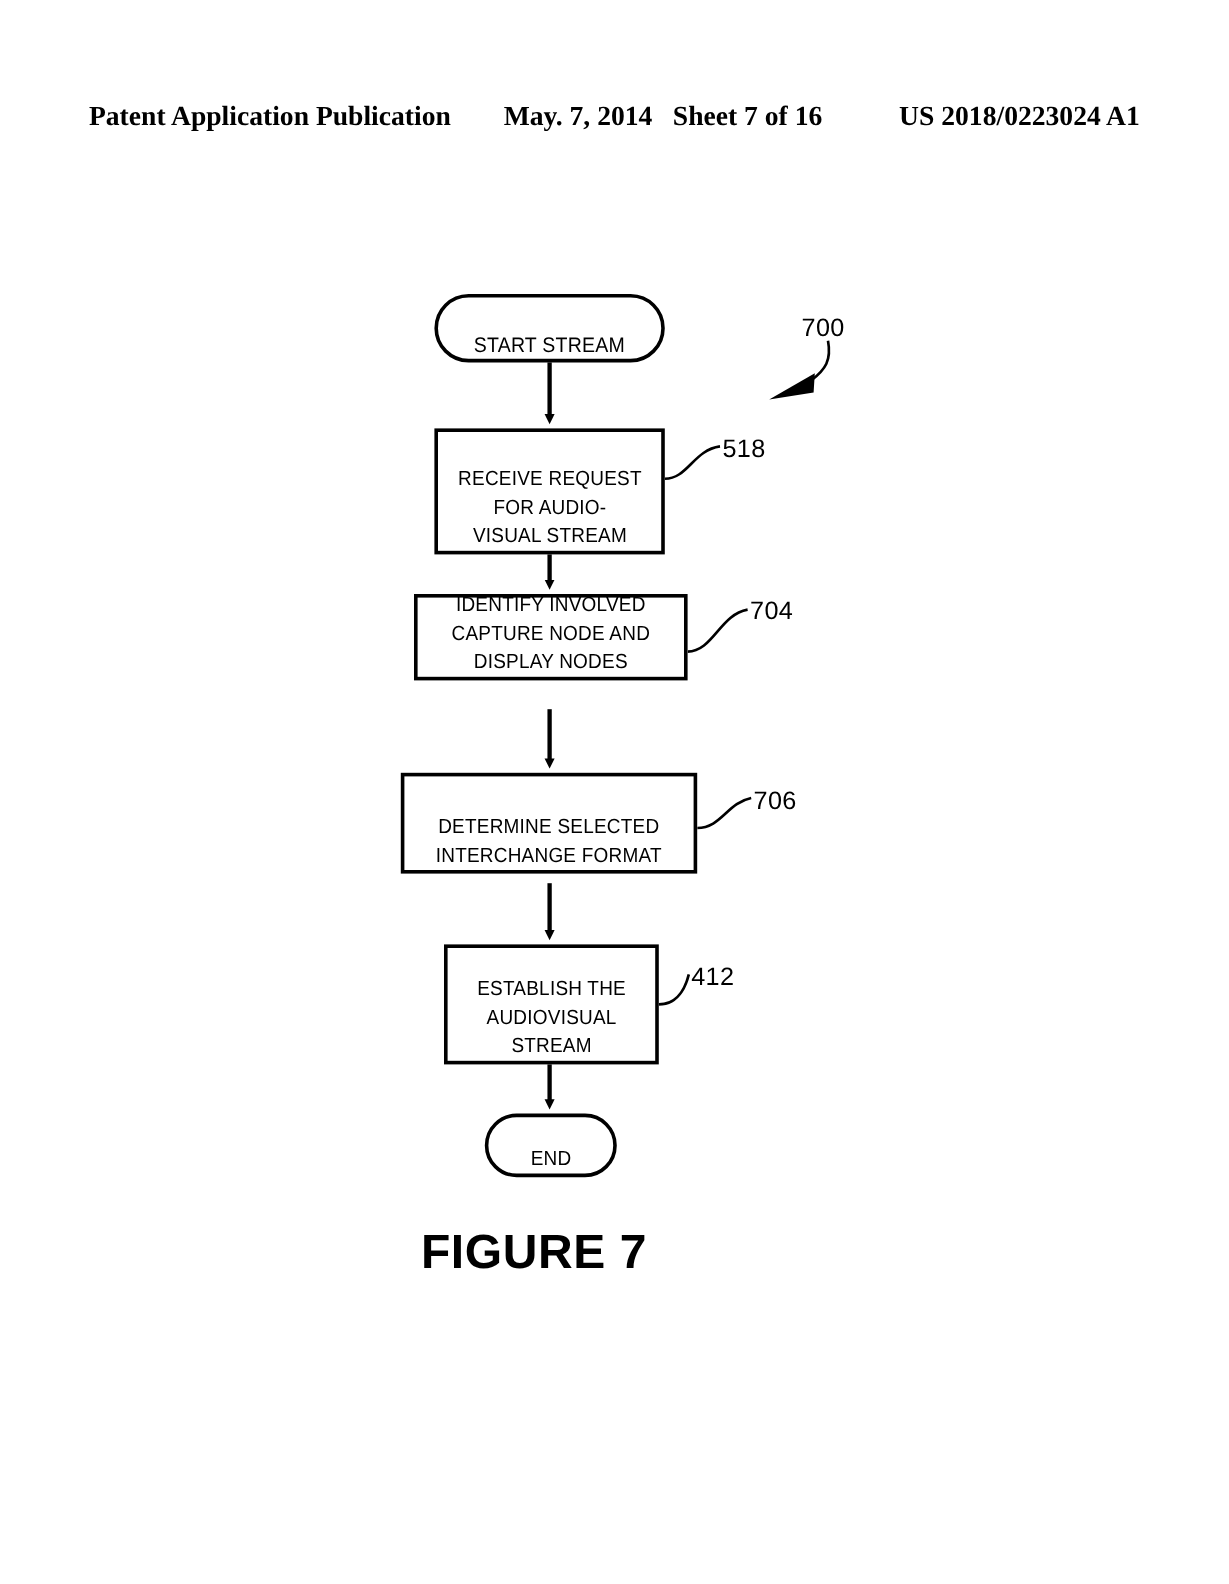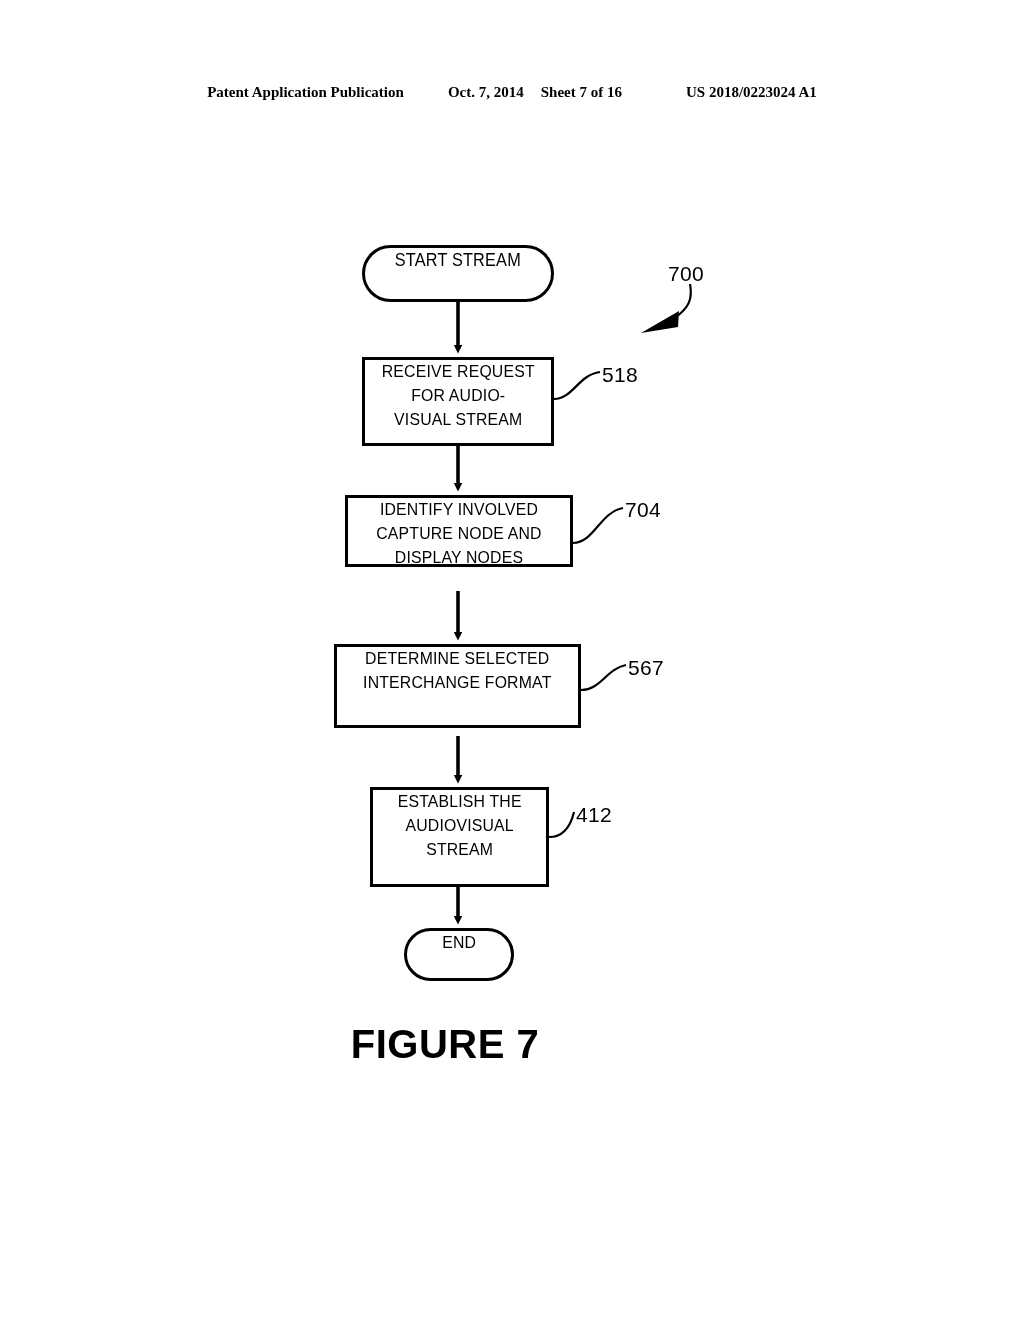--- a/index.html
+++ b/index.html
@@ -21,21 +21,21 @@
     position: absolute;
     left: 0;
     top: 84px;
     width: 1024px;
     height: 30px;
     display: flex;
     align-items: baseline;
     justify-content: center;
     font-family: "Liberation Serif", "DejaVu Serif", serif;
     font-weight: bold;
-    font-size: 15px;
+    font-size: 23px;
     letter-spacing: 0px;
     white-space: nowrap;
   }
   #page-header .hdr-pub   { margin-right: 44px; }
   #page-header .hdr-date  { margin-right: 17px; }
   #page-header .hdr-sheet { margin-right: 64px; }
   #page-header .hdr-num   { }
 
   
   #figure-canvas {
@@ -46,41 +46,41 @@
     height: 1320px;
   }
 
   
   .node {
     position: absolute;
     box-sizing: border-box;
     background: #ffffff;
     border: 3px solid #000000;
     display: flex;
-    align-items: flex-start;
+    align-items: flex-end;
     justify-content: center;
     text-align: center;
   }
   .node .node-label {
     display: block;
     font-size: 17px;
     line-height: 24px;
     letter-spacing: 0.2px;
     white-space: pre-line;
     transform: scaleX(0.93);
   }
   .terminator {
     border-radius: 200px;
   }
 
   
   #node-start    { left: 362px; top: 245px; width: 192px; height: 57px; }
   #node-start .node-label { font-size: 17.5px; }
 
-  #node-702      { left: 362px; top: 357px; width: 192px; height: 89px; }
+  #node-702      { left: 362px; top: 357px; width: 192px; height: 105px; }
   #node-704      { left: 345px; top: 495px; width: 228px; height: 72px; }
   #node-706      { left: 334px; top: 644px; width: 247px; height: 84px; }
   #node-708      { left: 370px; top: 787px; width: 179px; height: 100px; }
   #node-end      { left: 404px; top: 928px; width: 110px; height: 53px; }
   #node-end .node-label { font-size: 17px; }
 
   
   .ref-num {
     position: absolute;
     font-size: 21px;
@@ -114,21 +114,21 @@
     width: 1024px;
     height: 1320px;
     pointer-events: none;
   }
 </style>
 </head>
 <body>
 
 <div id="page-header">
   <span class="hdr-pub">Patent Application Publication</span>
-  <span class="hdr-date">Oct. 7, 2014</span>
+  <span class="hdr-date">May. 7, 2014</span>
   <span class="hdr-sheet">Sheet 7 of 16</span>
   <span class="hdr-num">US 2018/0223024 A1</span>
 </div>
 
 <div id="figure-canvas">
 
   <svg class="overlay" viewBox="0 0 1024 1320">
     <defs>
       <marker id="arrowhead" markerWidth="9" markerHeight="9" refX="4" refY="4.2" orient="auto" markerUnits="userSpaceOnUse">
         <path d="M0,0 L8.5,4.2 L0,8.4 Z" fill="#000000"></path>
@@ -201,17 +201,17 @@
 STREAM</span>
   </div>
 
   <div class="node terminator" id="node-end">
     <span class="node-label">END</span>
   </div>
 
   <div class="ref-num" id="ref-700">700</div>
   <div class="ref-num" id="ref-702">518</div>
   <div class="ref-num" id="ref-704">704</div>
-  <div class="ref-num" id="ref-706">567</div>
+  <div class="ref-num" id="ref-706">706</div>
   <div class="ref-num" id="ref-708">412</div>
 
   <div id="figure-caption">FIGURE 7</div>
 </div>
 
 </body></html>

